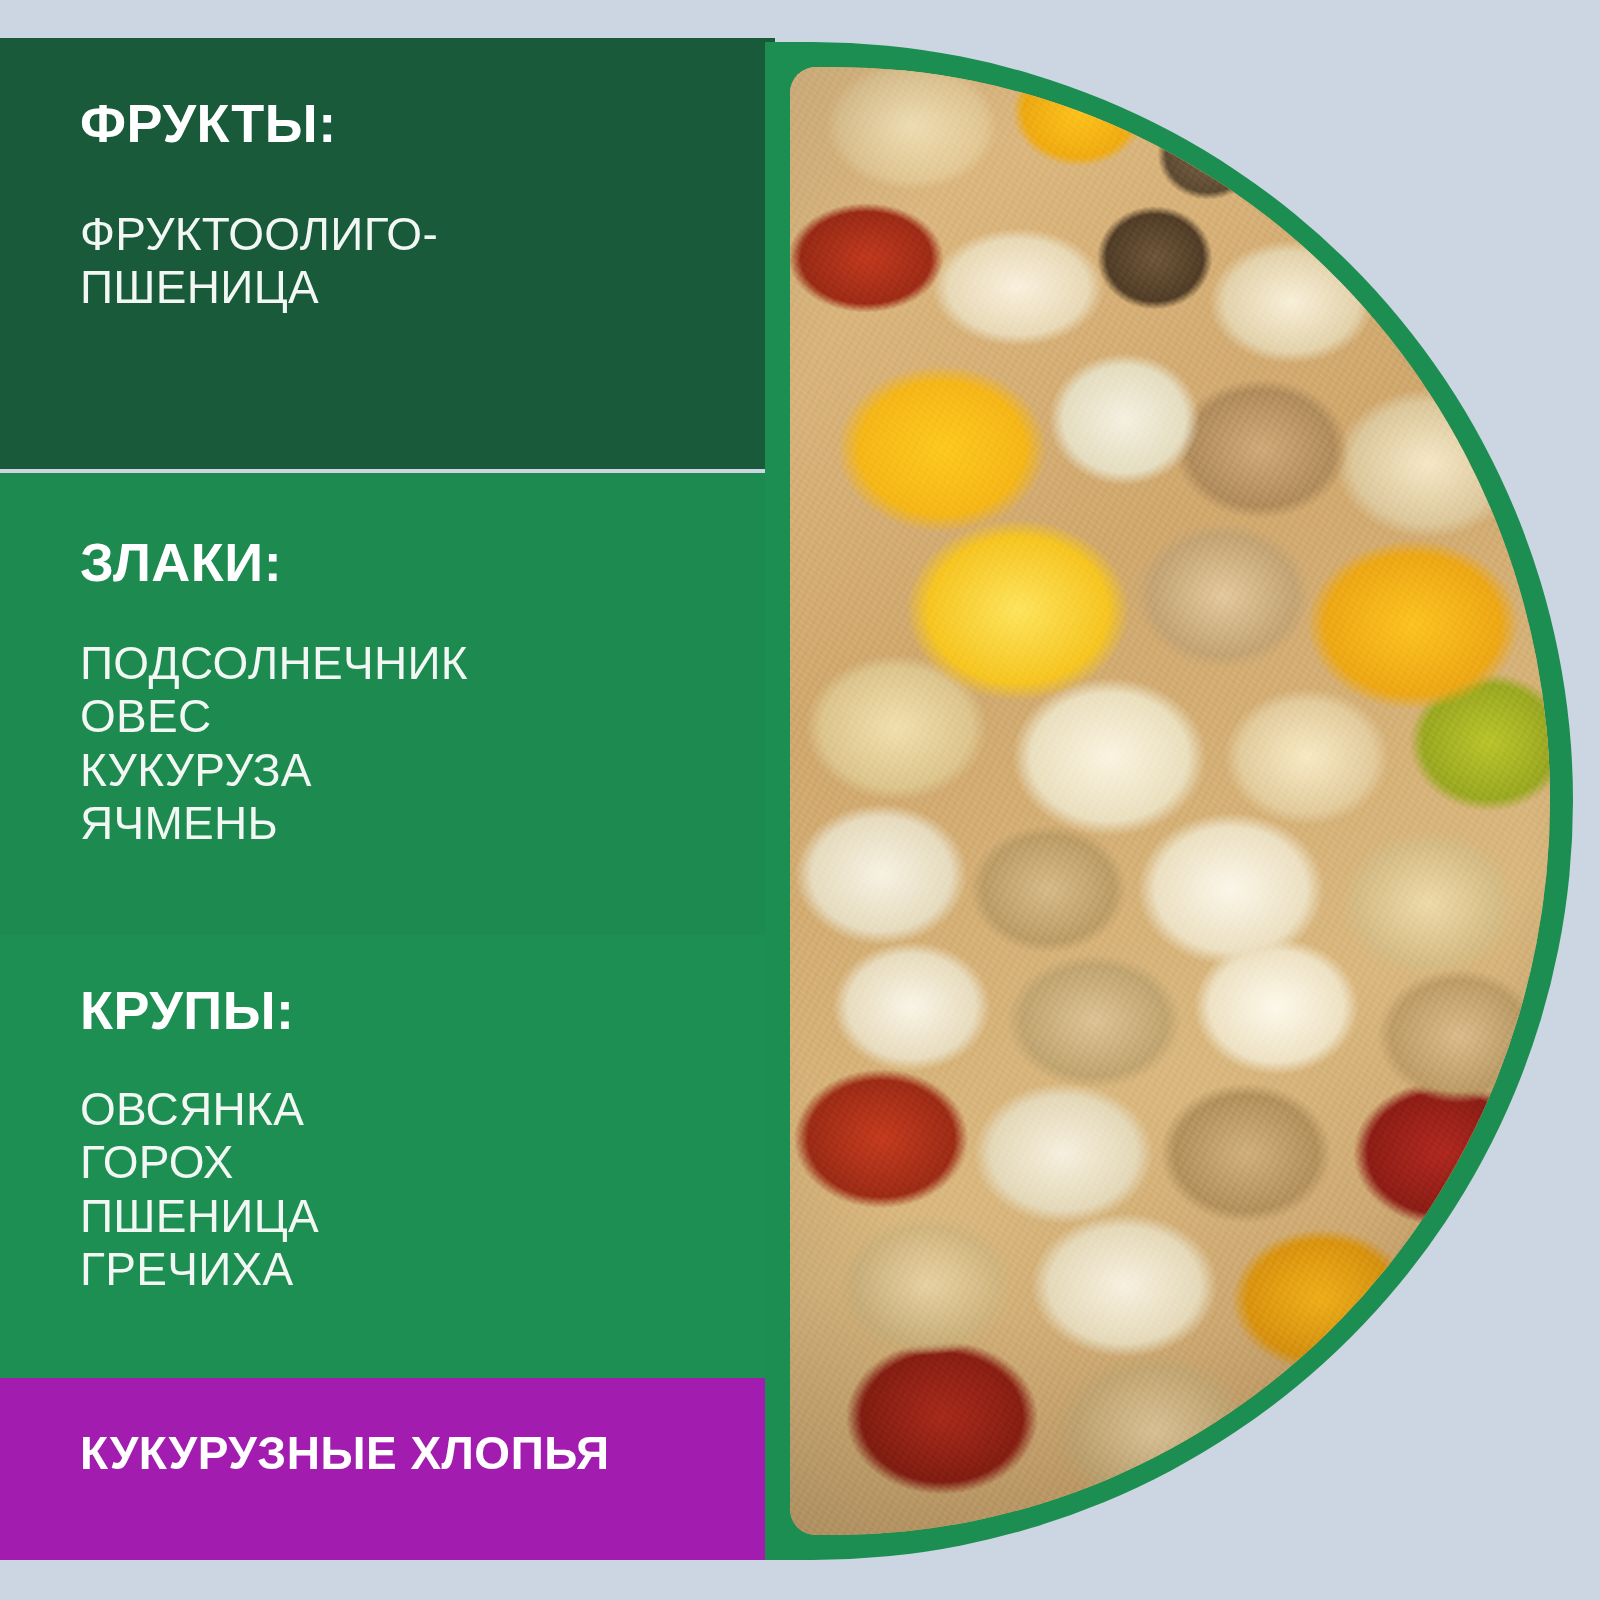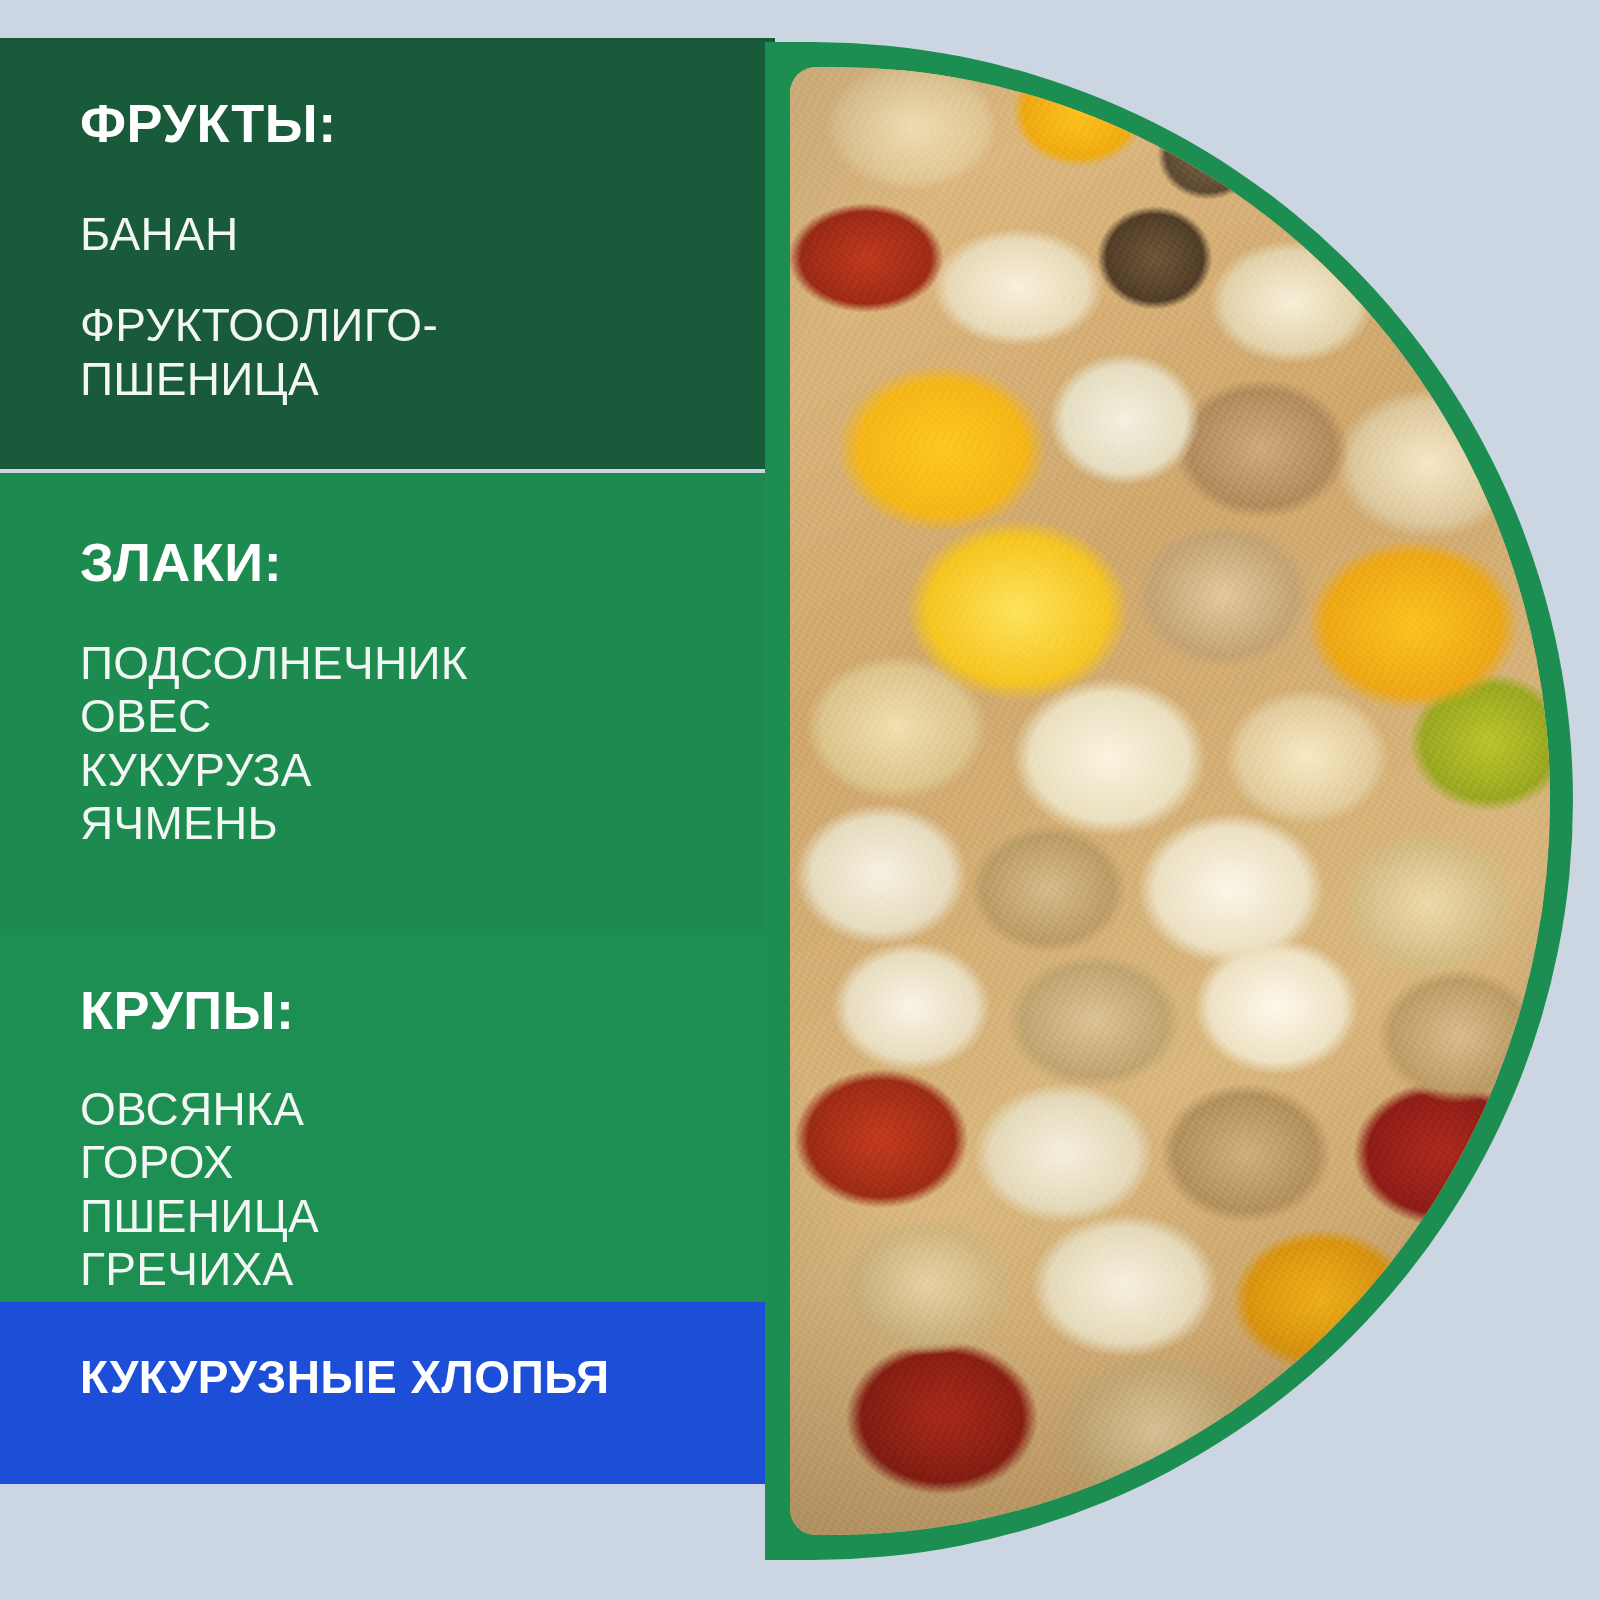--- a/index.html
+++ b/index.html
@@ -19,21 +19,21 @@
     position: absolute;
     left: 0;
     display: flex;
     flex-direction: column;
     justify-content: flex-start;
     overflow: hidden;
   }
   #band-fruits  { top: 38px;   height: 431px; width: 775px; background:#195a3b; }
   #band-grains  { top: 473px;  height: 462px; width: 775px; background:#1d8a50; }
   #band-cereals { top: 935px;  height: 443px; width: 775px; background:#1e8f52; }
-  #band-flakes  { top: 1302px; height: 182px; width: 775px; background:#1d4ed8; }
+  #band-flakes  { top: 1378px; height: 182px; width: 775px; background:#a21caf; }
 
   .band-inner { padding-left: 80px; }
 
   .band-title {
     color: #ffffff;
     font-size: 54px;
     font-weight: 700;
     letter-spacing: 0.5px;
     line-height: 1.0;
     white-space: nowrap;
@@ -155,21 +155,20 @@
 </style>
 </head>
 <body>
 
 <div id="root">
 
   <div class="band" id="band-fruits">
     <div class="band-inner">
       <div class="band-title">ФРУКТЫ:</div>
       <ul class="band-list">
-        <li>БАНАН</li>
         <li>ФРУКТООЛИГО-
 ПШЕНИЦА</li>
       </ul>
     </div>
   </div>
 
   <div class="band" id="band-cereals">
     <div class="band-inner">
       <div class="band-title">КРУПЫ:</div>
       <ul class="band-list">

